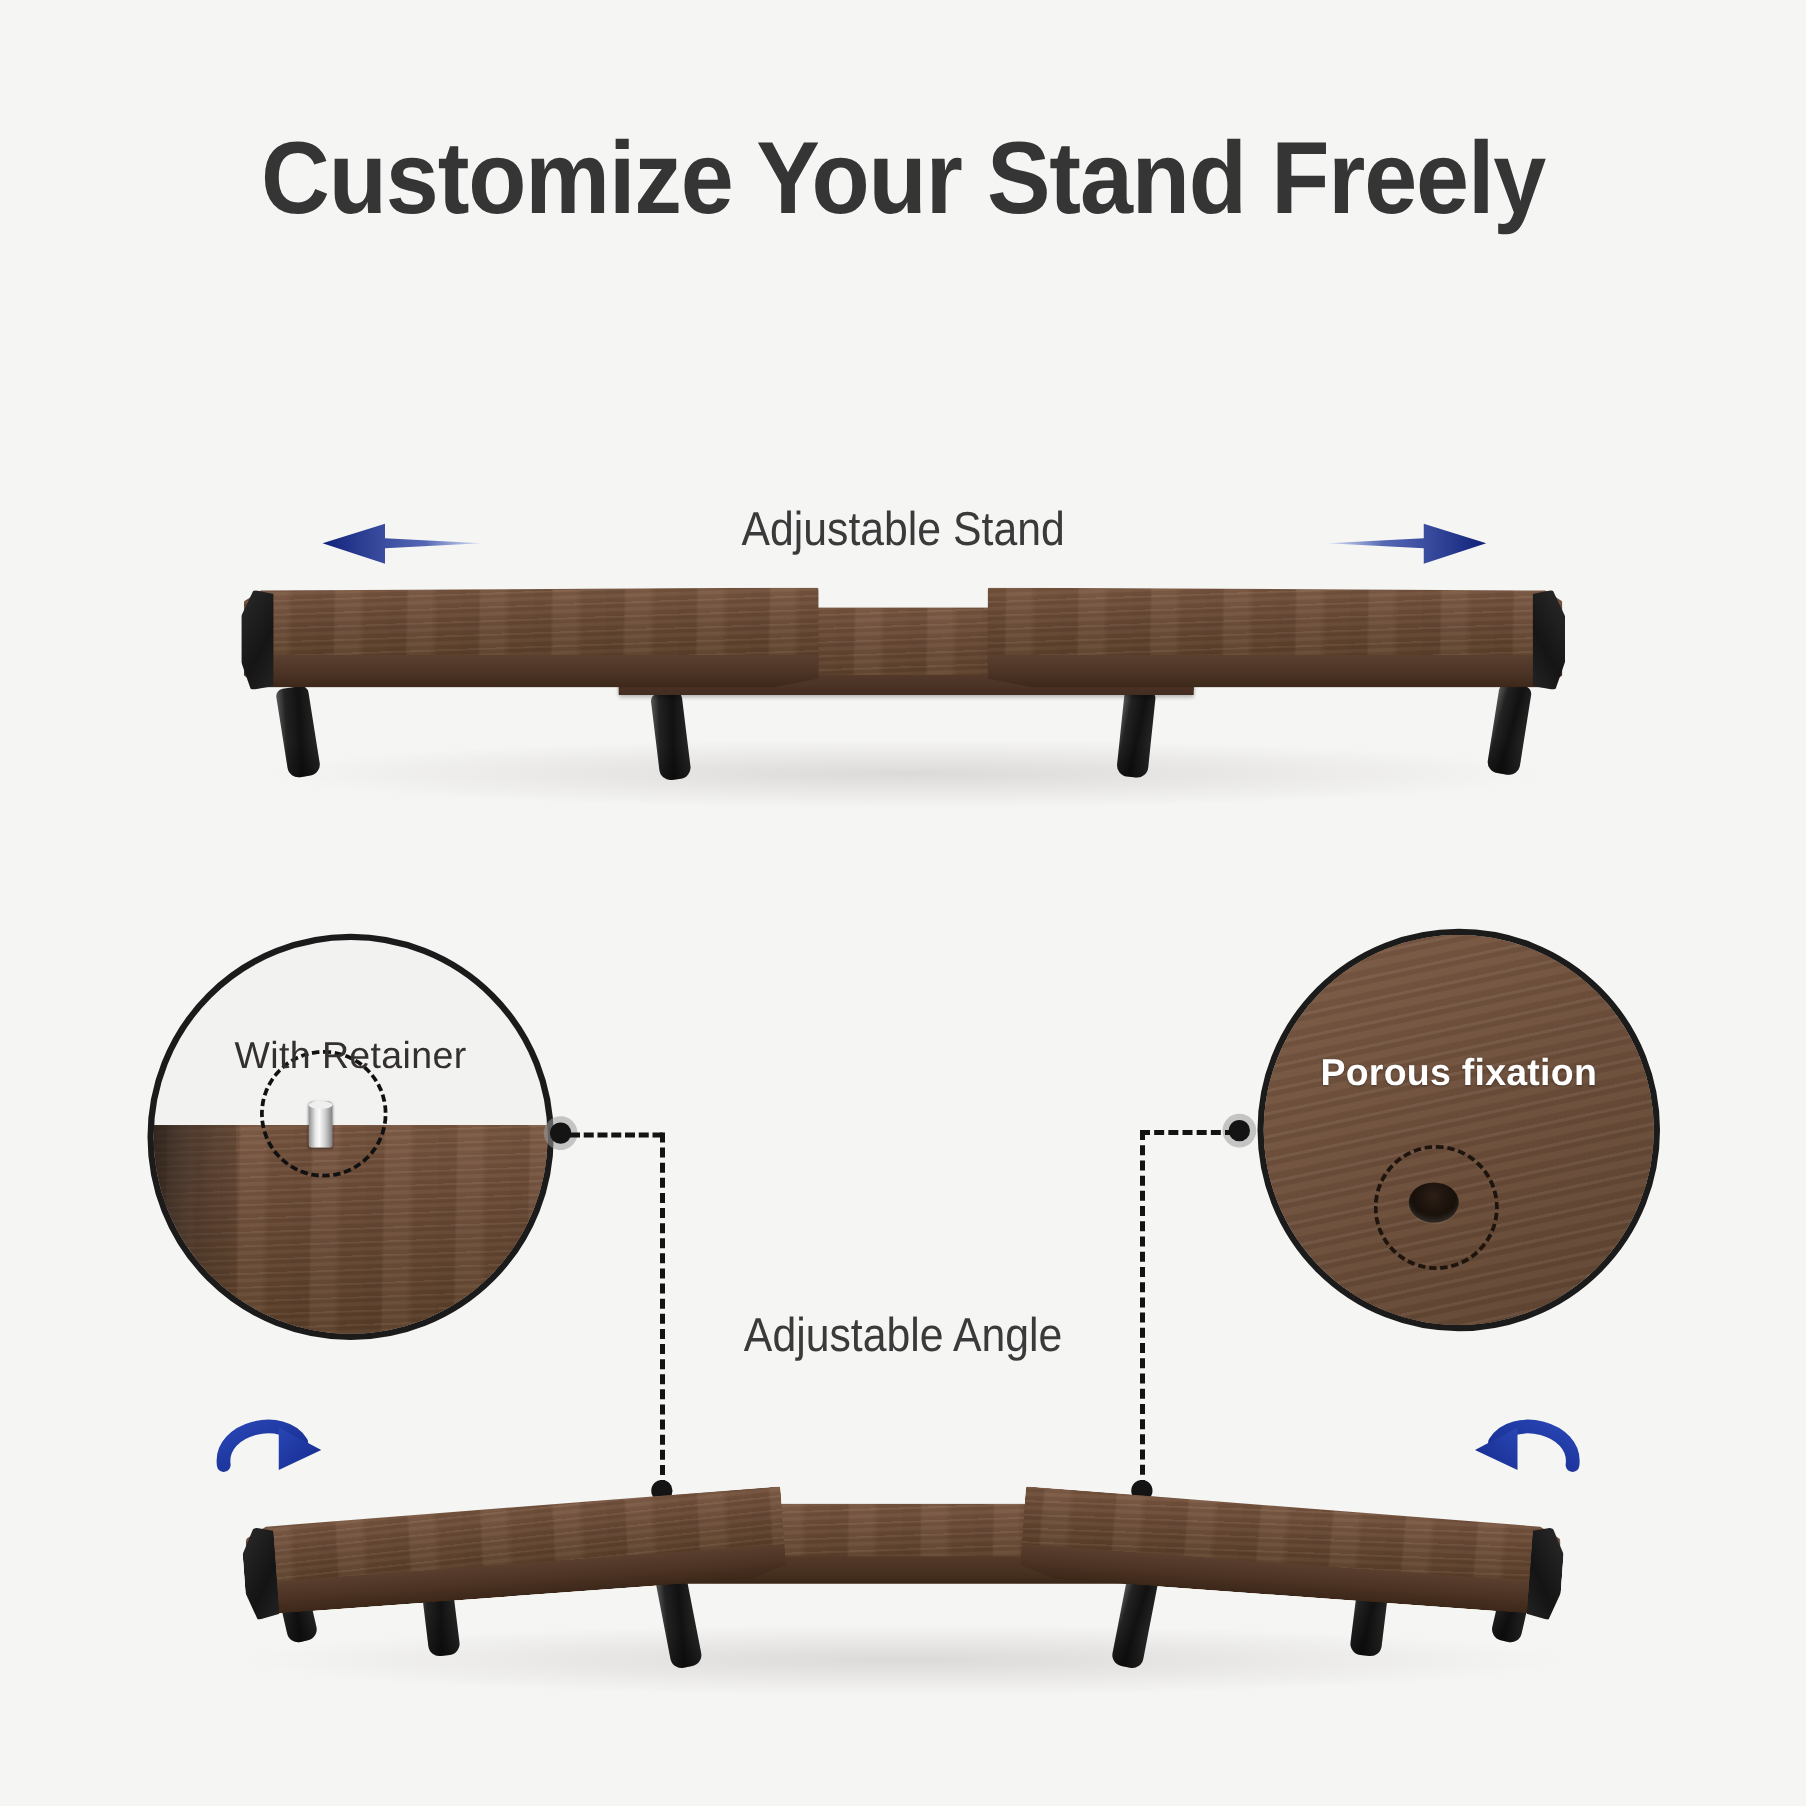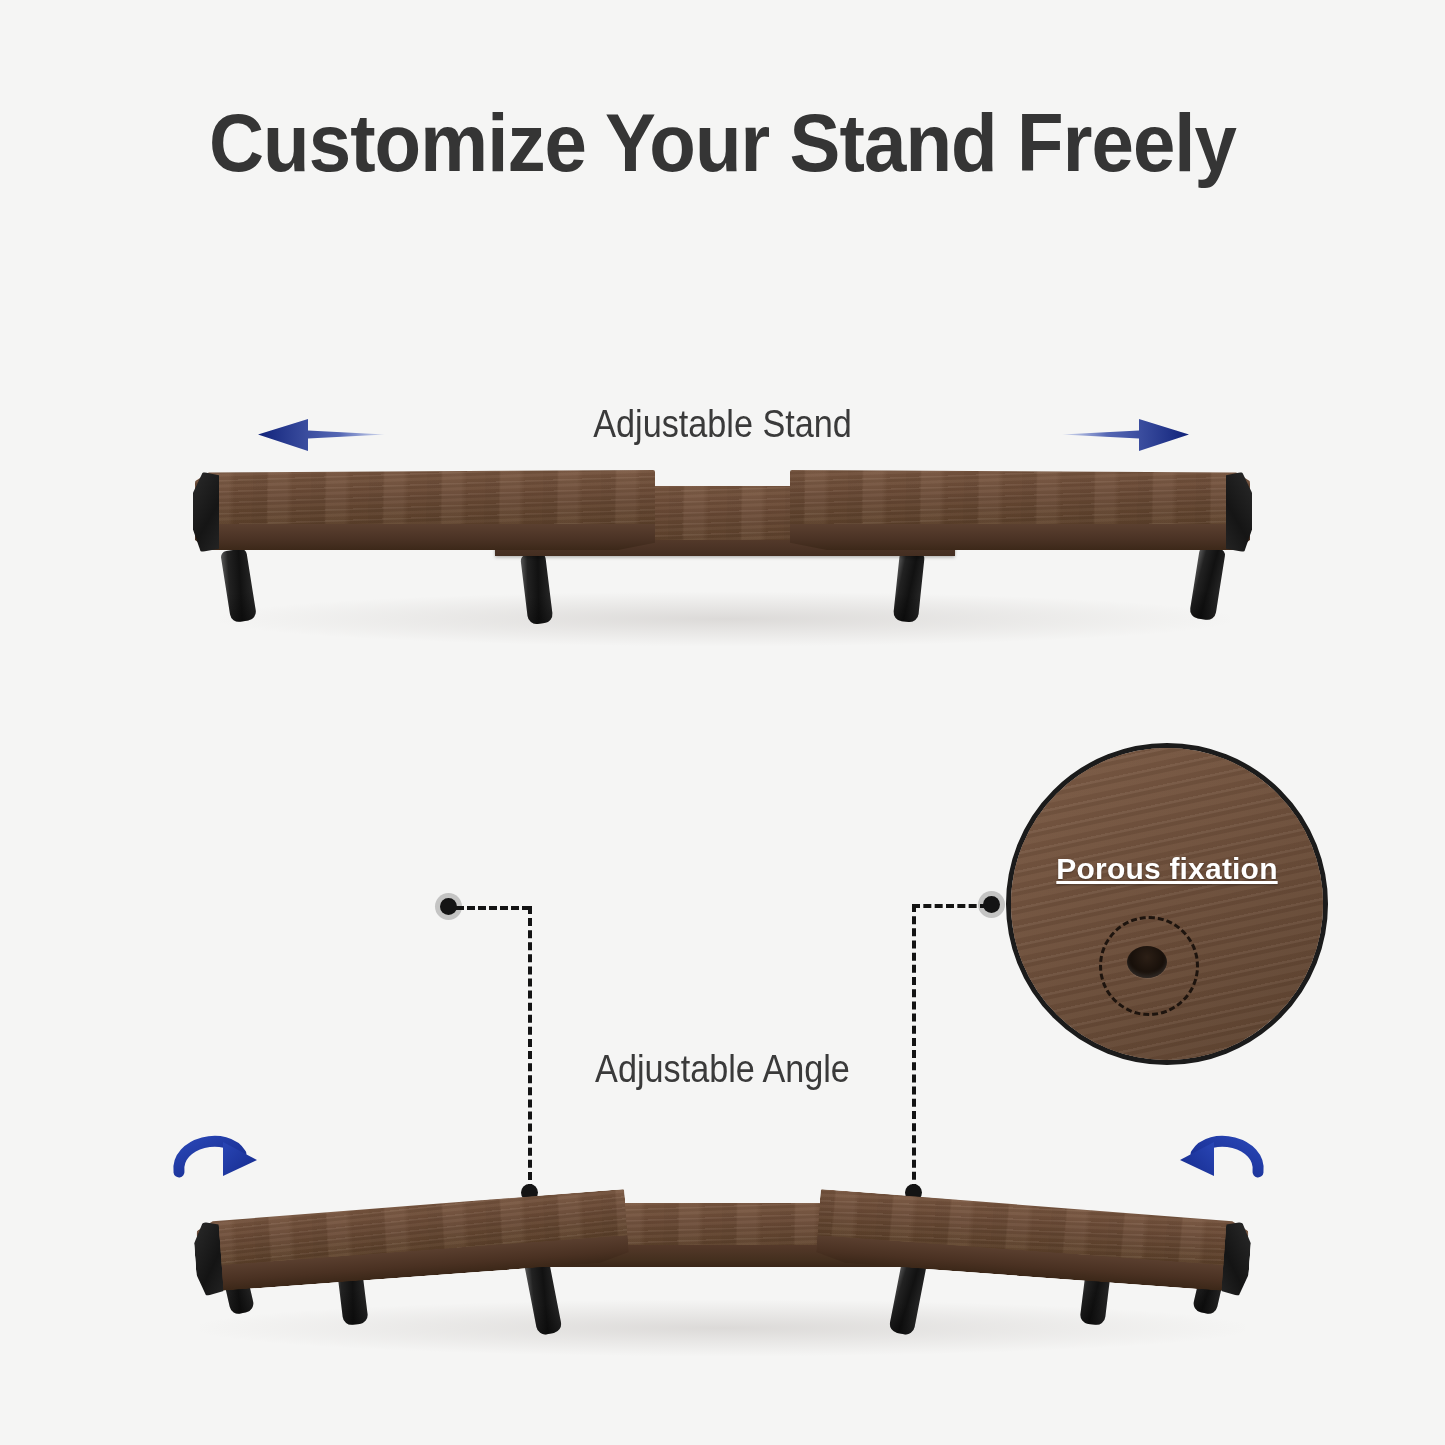--- a/index.html
+++ b/index.html
@@ -47,22 +47,22 @@
   #callout-retainer{left:118px;top:747px;width:325px;height:325px;background:#f2f2f1;}
   #callout-porous{left:1006px;top:743px;width:322px;height:322px;}
 
   .callout-title{
     position:absolute;left:0;right:0;text-align:center;
     font-family:"Liberation Sans",sans-serif;
     font-size:30px;
     pointer-events:none;
   }
   #retainer-title{top:76px;color:#33302f;font-weight:normal;letter-spacing:.3px;}
-  #porous-title{top:104px;color:#ffffff;font-weight:bold;letter-spacing:.2px;
-     text-shadow:0 1px 2px rgba(0,0,0,.35);text-decoration:underline;}
+  #porous-title{top:94px;color:#ffffff;font-weight:bold;letter-spacing:.2px;
+     text-shadow:0 1px 2px rgba(0,0,0,.35);}
 
   
   .wood{
     background-color:#6b4c37;
     background-image:
       repeating-linear-gradient(178deg,
         rgba(255,255,255,.055) 0px, rgba(255,255,255,.055) 1px,
         rgba(0,0,0,.05) 2px, rgba(0,0,0,.05) 4px,
         rgba(255,255,255,.03) 5px, rgba(255,255,255,.03) 7px,
         rgba(0,0,0,.035) 8px, rgba(0,0,0,.035) 11px),
@@ -231,20 +231,26 @@
     <div class="panel-top" style="left:595px;top:62px;width:460px;height:26px;
                 background:linear-gradient(180deg,#5b4030 0%,#4a3224 60%,#3c2819 100%);
                 border-radius:0 0 10px 4px;
                 clip-path:polygon(0 0, 100% 0, 100% 62%, 97% 100%, 8% 100%, 0 72%);"></div>
     <div style="position:absolute;left:1031px;top:10px;width:26px;height:80px;
                 background:linear-gradient(240deg,#2a2a2a,#151515 60%,#242424);
                 border-radius:0 14px 12px 0;
                 clip-path:polygon(0 4%, 62% 0, 100% 26%, 100% 72%, 70% 100%, 0 96%);"></div>
   </div>
 
+  <div class="callout" id="callout-retainer">
+    <div class="wood" id="retainer-wood"></div>
+    <div id="retainer-dash"></div>
+    <div id="retainer-pin"></div>
+    <div class="callout-title" id="retainer-title">With Retainer</div>
+  </div>
 
   <div class="callout" id="callout-porous">
     <div id="porous-wood"></div>
     <div id="porous-dash"></div>
     <div id="porous-hole"></div>
     <div class="callout-title" id="porous-title">Porous fixation</div>
   </div>
 
   <div class="conn-dot ring" style="left:440px;top:898px;"></div>
   <div class="dash-h" style="left:456px;top:906px;width:74px;"></div>

